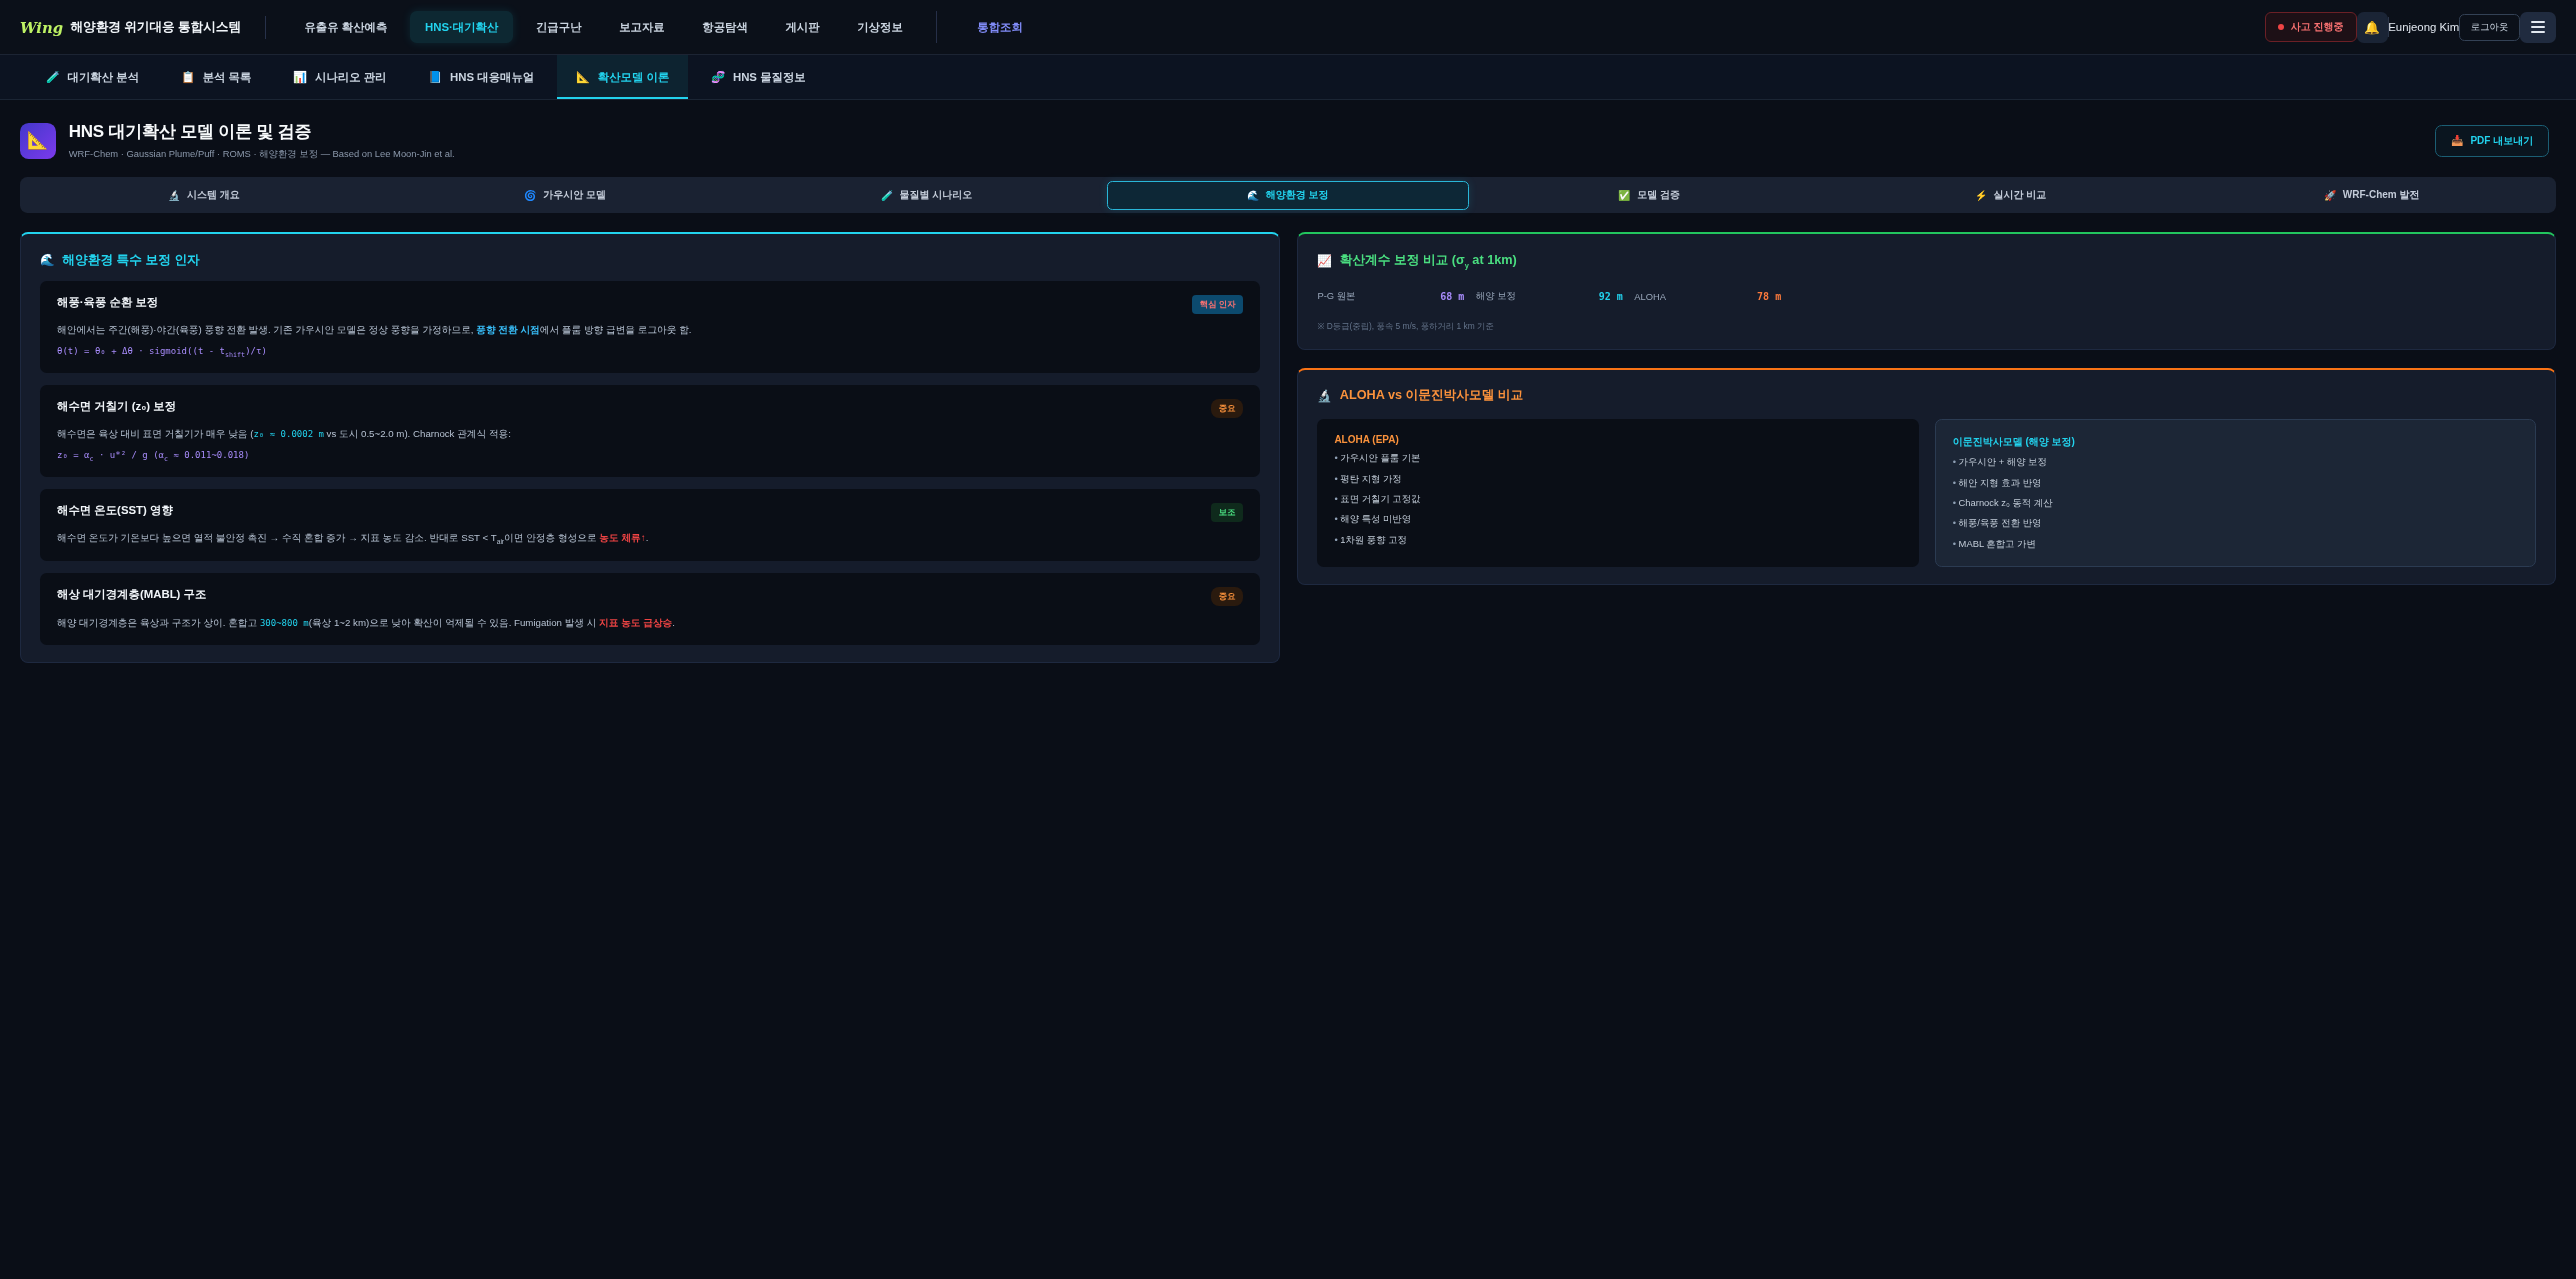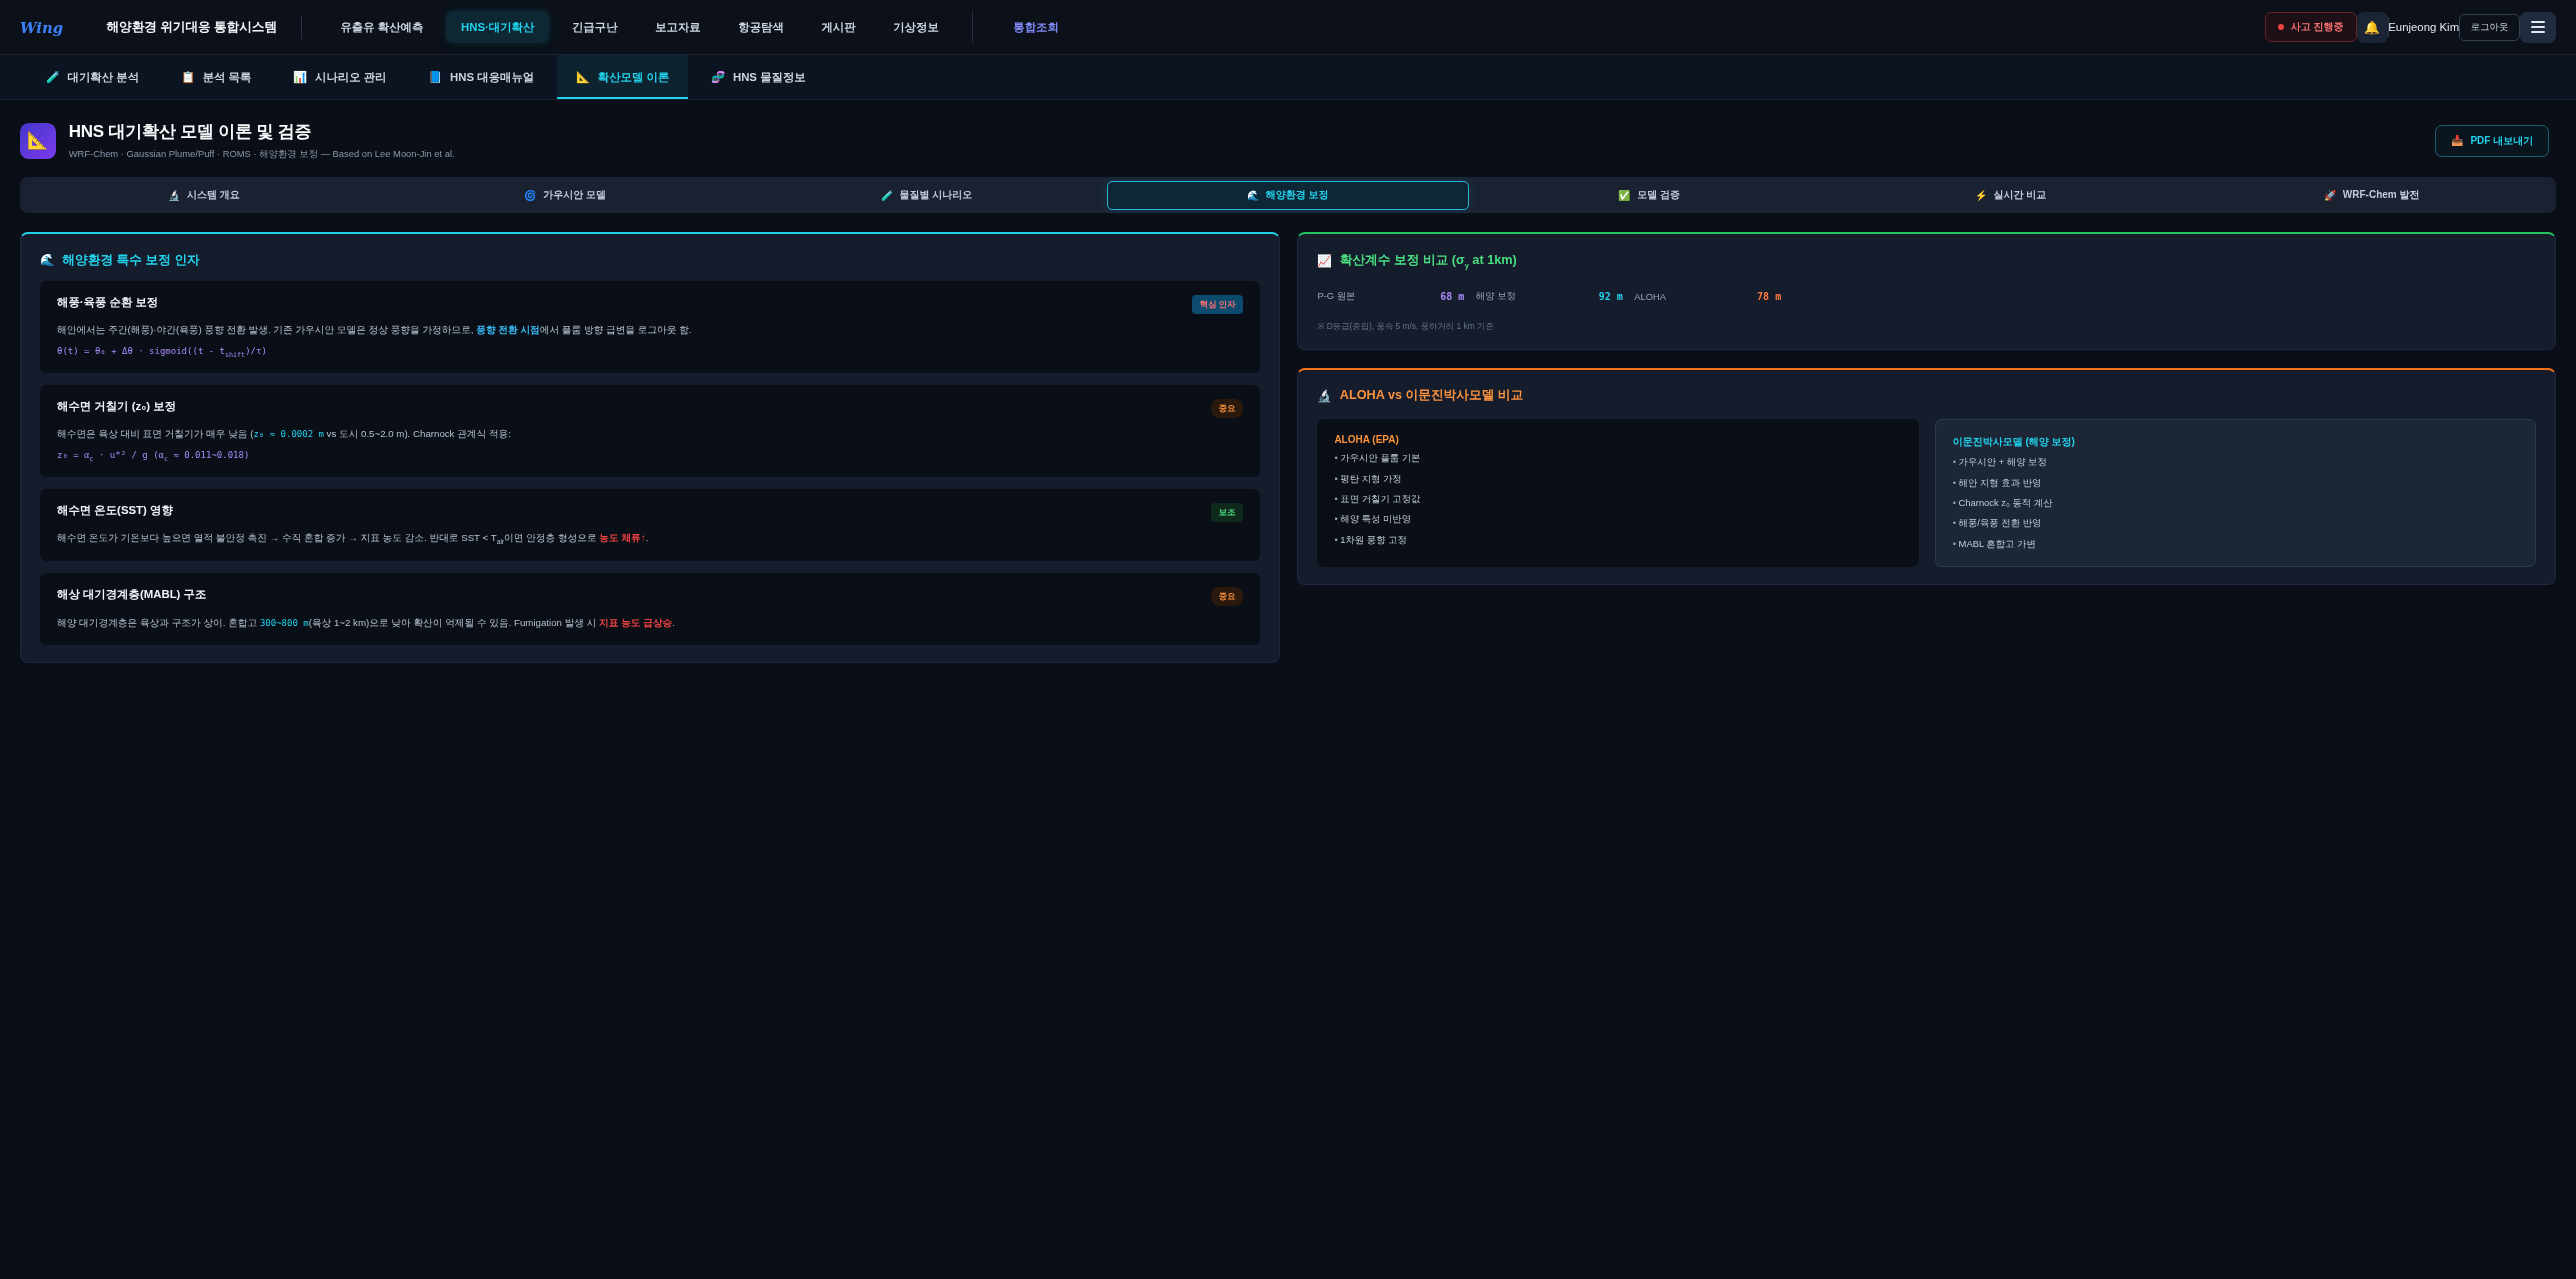--- a/index.html
+++ b/index.html
@@ -7,22 +7,22 @@
   html,body { margin:0; padding:0; background:#0a0e17; }
   body {
     width:2576px; height:1279px; overflow:hidden;
     font-family:"Liberation Sans", sans-serif;
     color:#e2e8f0; -webkit-font-smoothing:antialiased;
   }
 
   
   .topnav { height:55px; display:flex; align-items:center; background:#0b1019; border-bottom:0.7px solid #1c2433; padding:0 20px; }
   .logo { display:flex; align-items:center; gap:7.4px; cursor:pointer; }
-  .logo-mark { font-family:"DejaVu Serif", serif; font-style:italic; font-weight:bold; font-size:14.8px; color:#3b82f6; }
-  .logo-title { font-size:12.7px; font-weight:bold; color:#f1f5f9; letter-spacing:-0.1px;margin-left:36px; }
+  .logo-mark { font-family:"DejaVu Serif", serif; font-style:italic; font-weight:bold; font-size:14.8px; color:#bef264; }
+  .logo-title { font-size:12.7px; font-weight:bold; color:#f1f5f9; letter-spacing:-0.1px; }
   .topnav-divider { width:0.7px; height:23px; background:#27314a; margin:0 24px; }
   .topnav-items { display:flex; align-items:center; gap:8px; }
   .topnav-item { padding:8.7px 14.8px; font-size:11.4px; font-weight:bold; color:#cbd5e1; border-radius:6.7px; cursor:pointer; white-space:nowrap; }
   .topnav-item.active { color:#22d3ee; background:#0d2832; box-shadow:0 0 9.4px rgba(34,211,238,.12); }
   .topnav-item.accent { color:#818cf8; margin-left:10.7px; border-left:0.7px solid #262f48; border-radius:0; padding-left:40px; }
   .topnav-right { margin-left:auto; display:flex; align-items:center; gap:0; }
   .incident-badge { display:flex; align-items:center; gap:6.7px; padding:6.7px 12px; border:0.7px solid #6b2026; background:#1d1016; border-radius:6px; color:#f87171; font-size:10px; font-weight:bold; cursor:pointer; }
   .incident-dot { width:6px; height:6px; border-radius:50%; background:#ef4444; }
   .icon-btn { width:31px; height:31px; border-radius:6.7px; background:#1a2435; display:flex; align-items:center; justify-content:center; font-size:12.7px; cursor:pointer; }
   .vdiv { width:0.7px; height:20px; background:#2a3447; }

